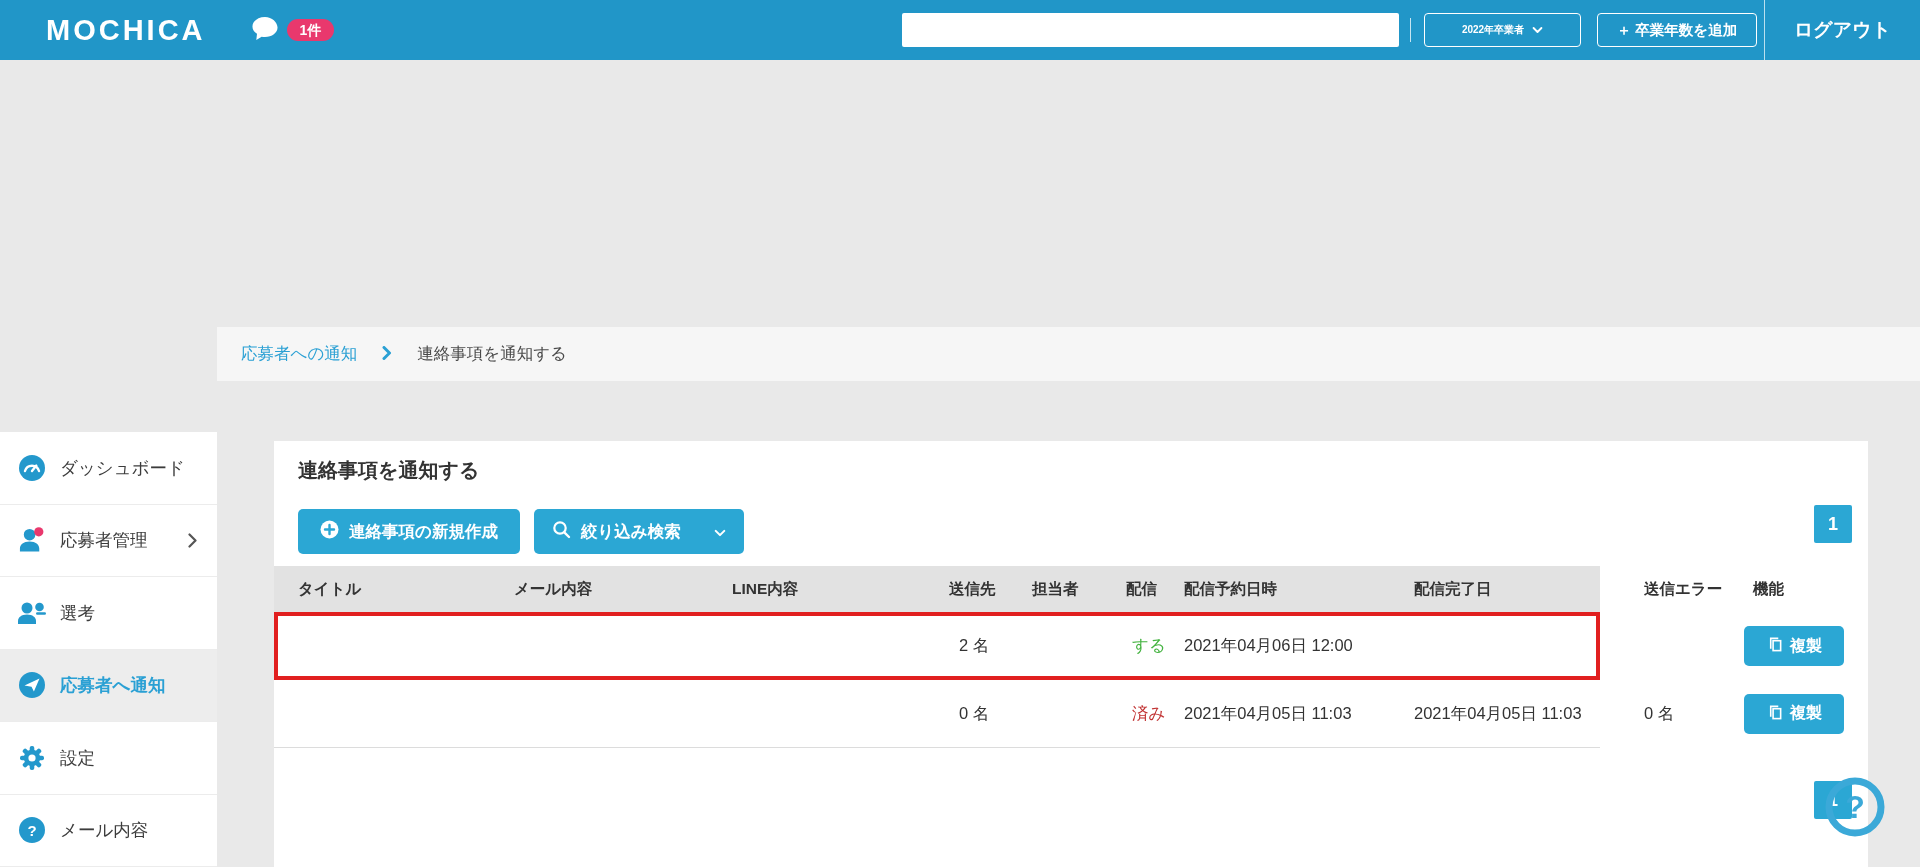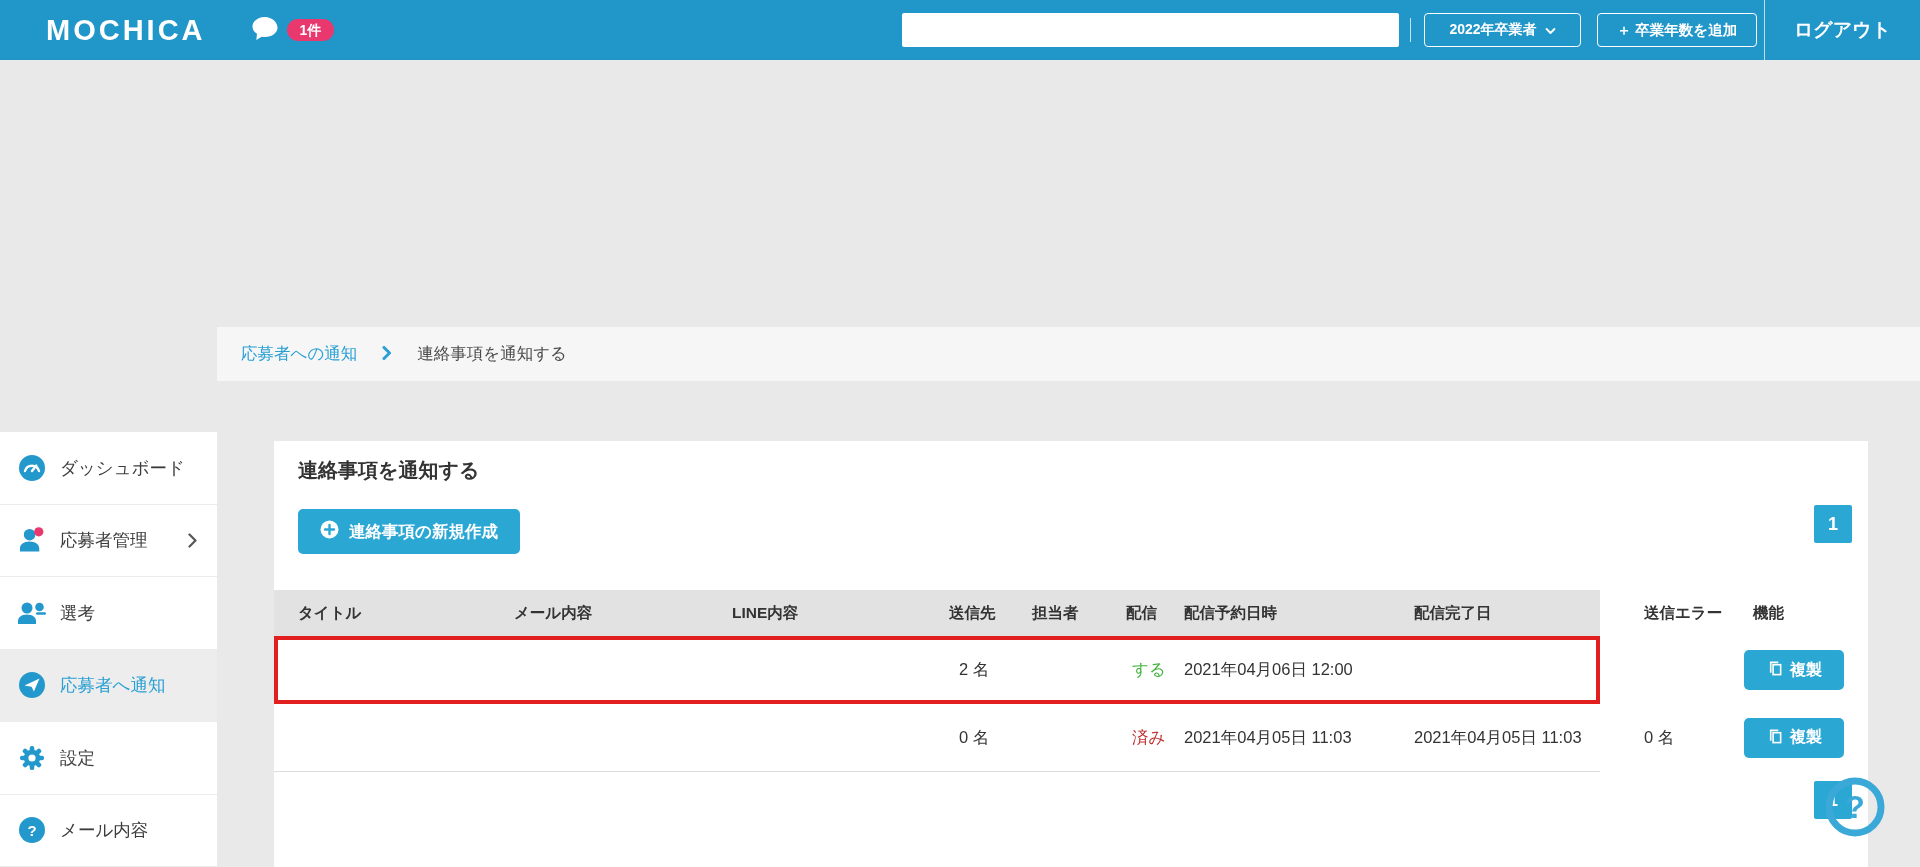--- a/index.html
+++ b/index.html
@@ -22,37 +22,37 @@
     background:#e9386d; color:#fff; font-size:14px; font-weight:bold;
     border-radius:14px; padding:4px 13px; margin-left:7px; line-height:1;
   }
   .search-input {
     margin-left:auto; width:497px; height:34px; border:none; border-radius:2px;
     background:#fff; font-size:15px; padding:0 10px; outline:none;
   }
   .vdiv-small { width:1px; height:24px; background:rgba(255,255,255,.75); margin-left:11px; }
   .btn-outline {
     height:34px; background:transparent; border:1px solid #fff; border-radius:4px;
-    color:#fff; font-weight:bold; font-size:14px; display:flex; align-items:center;
+    color:#fff; font-weight:bold; font-size:10px; display:flex; align-items:center;
     justify-content:center; gap:8px; cursor:pointer; font-family:inherit;
   }
   .grad-dropdown { margin-left:13px; width:157px; }
   .add-grad { margin-left:16px; width:160px; font-size:14.5px; font-weight:bold; }
   .vdiv-full { width:1px; height:60px; background:rgba(255,255,255,.7); margin-left:7px; }
   .logout { width:155px; text-align:center; color:#fff; font-size:19px; font-weight:bold; cursor:pointer; }
 
   
   .body-row { display:flex; flex:1; min-height:0;align-items:flex-end; }
   .sidebar { width:217px; flex:0 0 217px; background:#fff; }
   .side-item {
     height:72.5px; display:flex; align-items:center; gap:13px; padding-left:17px;
     border-bottom:1px solid #ececec; font-size:17.5px; color:#3c3c3c; cursor:pointer;
   }
   .side-item .icon { width:30px; display:flex; justify-content:center; }
-  .side-item.active { background:#ededed; color:#2aa0d4; font-weight:normal; }
+  .side-item.active { background:#ededed; color:#2aa0d4; font-weight:bold; }
   .side-chevron { margin-left:auto; margin-right:20px; display:flex; }
 
   .content-col { flex:1; display:flex; flex-direction:column; min-width:0; }
 
   
   .breadcrumb {
     height:54px; flex:0 0 54px; background:#f6f6f6; display:flex; align-items:center;
     padding-left:24px; gap:25px; font-size:16.5px;
   }
   .bc-link { color:#2aa0d4; cursor:pointer; }
@@ -72,21 +72,21 @@
   .btn-filter .spacer { flex:1; }
   .pager {
     position:absolute; width:38px; height:38px; background:#2ba7d4; color:#fff;
     font-size:18px; font-weight:bold; display:flex; align-items:center; justify-content:center;
     cursor:pointer; border-radius:2px;
   }
   .pager-top { top:64px; right:16px; }
   .pager-bottom { top:340px; right:16px; }
 
   
-  .tbl { margin-top:36px; width:1326px; }
+  .tbl { margin-top:12px; width:1326px; }
   .thead, .trow {
     display:grid;
     grid-template-columns:240px 218px 217px 83px 94px 58px 230px 230px 109px 115px;
     align-items:center;
   }
   .thead { height:46px; background:#e2e2e2; font-size:15.5px; font-weight:bold; color:#333; }
   .thead > div:first-child, .trow > div:first-child { padding-left:24px; }
   .trow { height:68px; font-size:16.5px; color:#333; position:relative; }
   .trow.highlight::after {
     content:""; position:absolute; inset:0; border:4px solid #e11f1f; pointer-events:none;
@@ -246,20 +246,35 @@
             <button class="btn-cyan">
               <span>
                 <svg width="19" height="19" viewBox="0 0 19 19">
                   <circle cx="9.5" cy="9.5" r="9" fill="#fff"></circle>
                   <path d="M9.5 5v9M5 9.5h9" stroke="#2ba7d4" stroke-width="2.4" stroke-linecap="round"></path>
                 </svg>
               </span>
               <span>連絡事項の新規作成</span>
             </button>
 
+            <button class="btn-cyan btn-filter">
+              <span>
+                <svg width="19" height="19" viewBox="0 0 19 19">
+                  <circle cx="8" cy="8" r="5.7" fill="none" stroke="#fff" stroke-width="2.2"></circle>
+                  <line x1="12.3" y1="12.3" x2="17" y2="17" stroke="#fff" stroke-width="2.4" stroke-linecap="round"></line>
+                </svg>
+              </span>
+              <span>絞り込み検索</span>
+              <span class="spacer"></span>
+              <span>
+                <svg width="12" height="8" viewBox="0 0 14 9">
+                  <path d="M2 2l5 5 5-5" fill="none" stroke="#fff" stroke-width="2.4" stroke-linecap="round" stroke-linejoin="round"></path>
+                </svg>
+              </span>
+            </button>
           </div>
 
           <div class="pager pager-top">1</div>
 
           <div class="tbl">
             <div class="thead">
               <div>タイトル</div>
               <div>メール内容</div>
               <div>LINE内容</div>
               <div>送信先</div>

